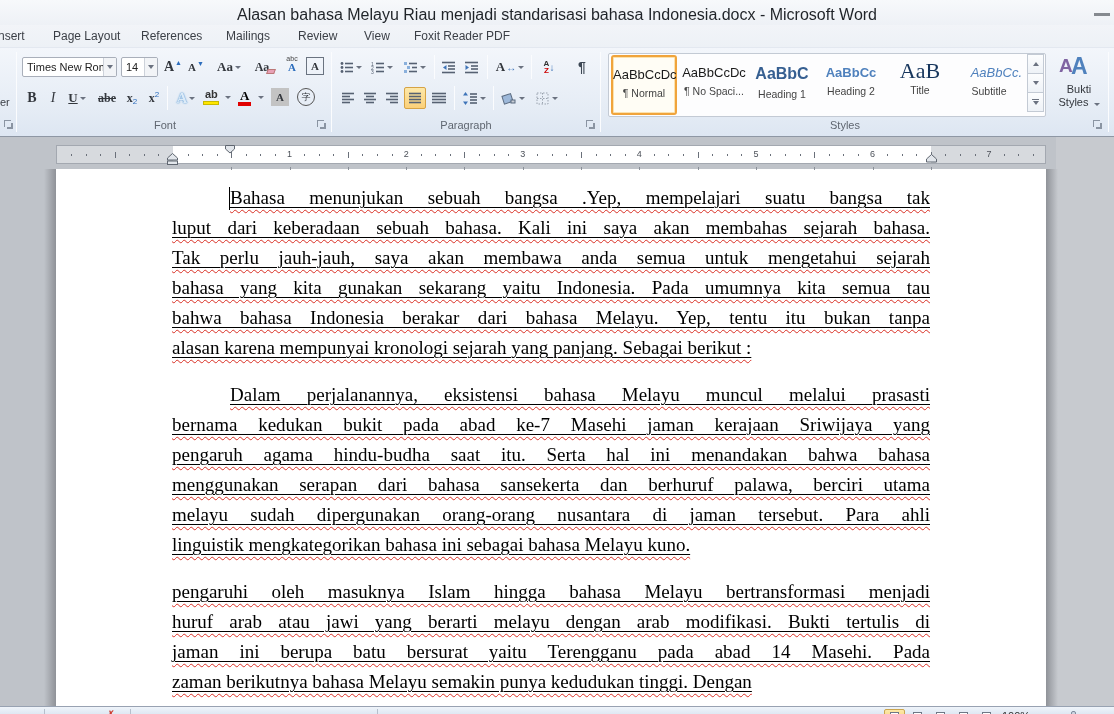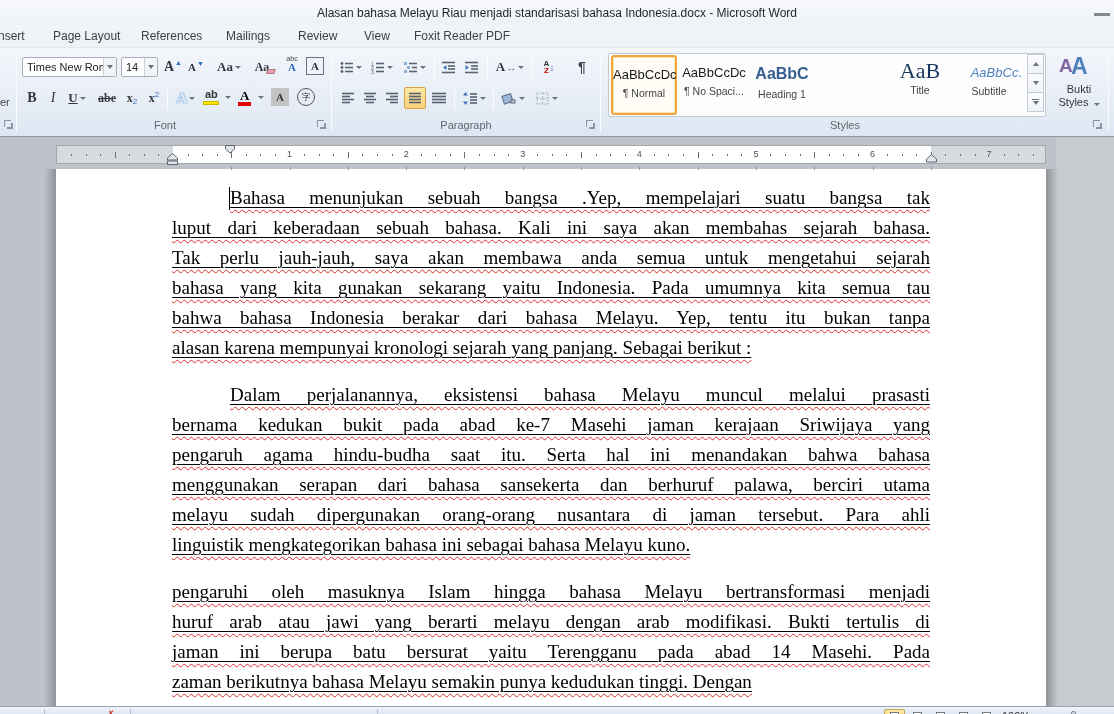--- a/index.html
+++ b/index.html
@@ -4,21 +4,21 @@
 <style>
   html,body{margin:0;padding:0;background:#888;}
   #app{position:relative;width:1114px;height:714px;overflow:hidden;
        font-family:"Liberation Sans",sans-serif;background:#bfc3c9;cursor:default;}
   #app *{box-sizing:border-box;}
   .abs{position:absolute;}
 
   
   .titlebar{left:0;top:0;width:1114px;height:25px;
     background:linear-gradient(#f7f9fb,#eef1f6);}
-  .title{width:100%;text-align:center;top:6px;font-size:12px;color:#1f2328;}
+  .title{width:100%;text-align:center;top:6px;font-size:16px;color:#1f2328;}
   .min-frag{right:4px;top:13px;width:16px;height:3px;background:#85898f;}
 
   
   .tabrow{left:0;top:25px;width:1114px;height:22px;background:linear-gradient(#f2f4f8,#edf1f6);}
   .tab{top:4px;font-size:12px;color:#3b3f46;white-space:nowrap;}
 
   
   .ribbon{left:0;top:47px;width:1114px;height:90px;
     background:linear-gradient(#f3f6fb,#e5ecf5 70%,#dde6f2);
     border-top:1px solid #e3e8f0;border-bottom:1px solid #8e97a4;}
@@ -353,20 +353,24 @@
         <span class="prev">AaBbCcDc</span>
         <span class="slabel">¶ Normal</span>
       </div>
       <div class="abs stitem" style="left:72px">
         <span class="prev">AaBbCcDc</span>
         <span class="slabel">¶ No Spaci...</span>
       </div>
       <div class="abs stitem" style="left:140px">
         <span class="prev prev-h1">AaBbC</span>
         <span class="slabel">Heading 1</span>
+      </div>
+      <div class="abs stitem" style="left:209px">
+        <span class="prev prev-h2">AaBbCc</span>
+        <span class="slabel">Heading 2</span>
       </div>
       <div class="abs stitem" style="left:278px">
         <span class="prev prev-title">AaB</span>
         <span class="slabel" style="margin-top:0">Title</span>
       </div>
       <div class="abs stitem" style="left:347px">
         <span class="prev prev-sub">AaBbCc.</span>
         <span class="slabel">Subtitle</span>
       </div>
     </div>

